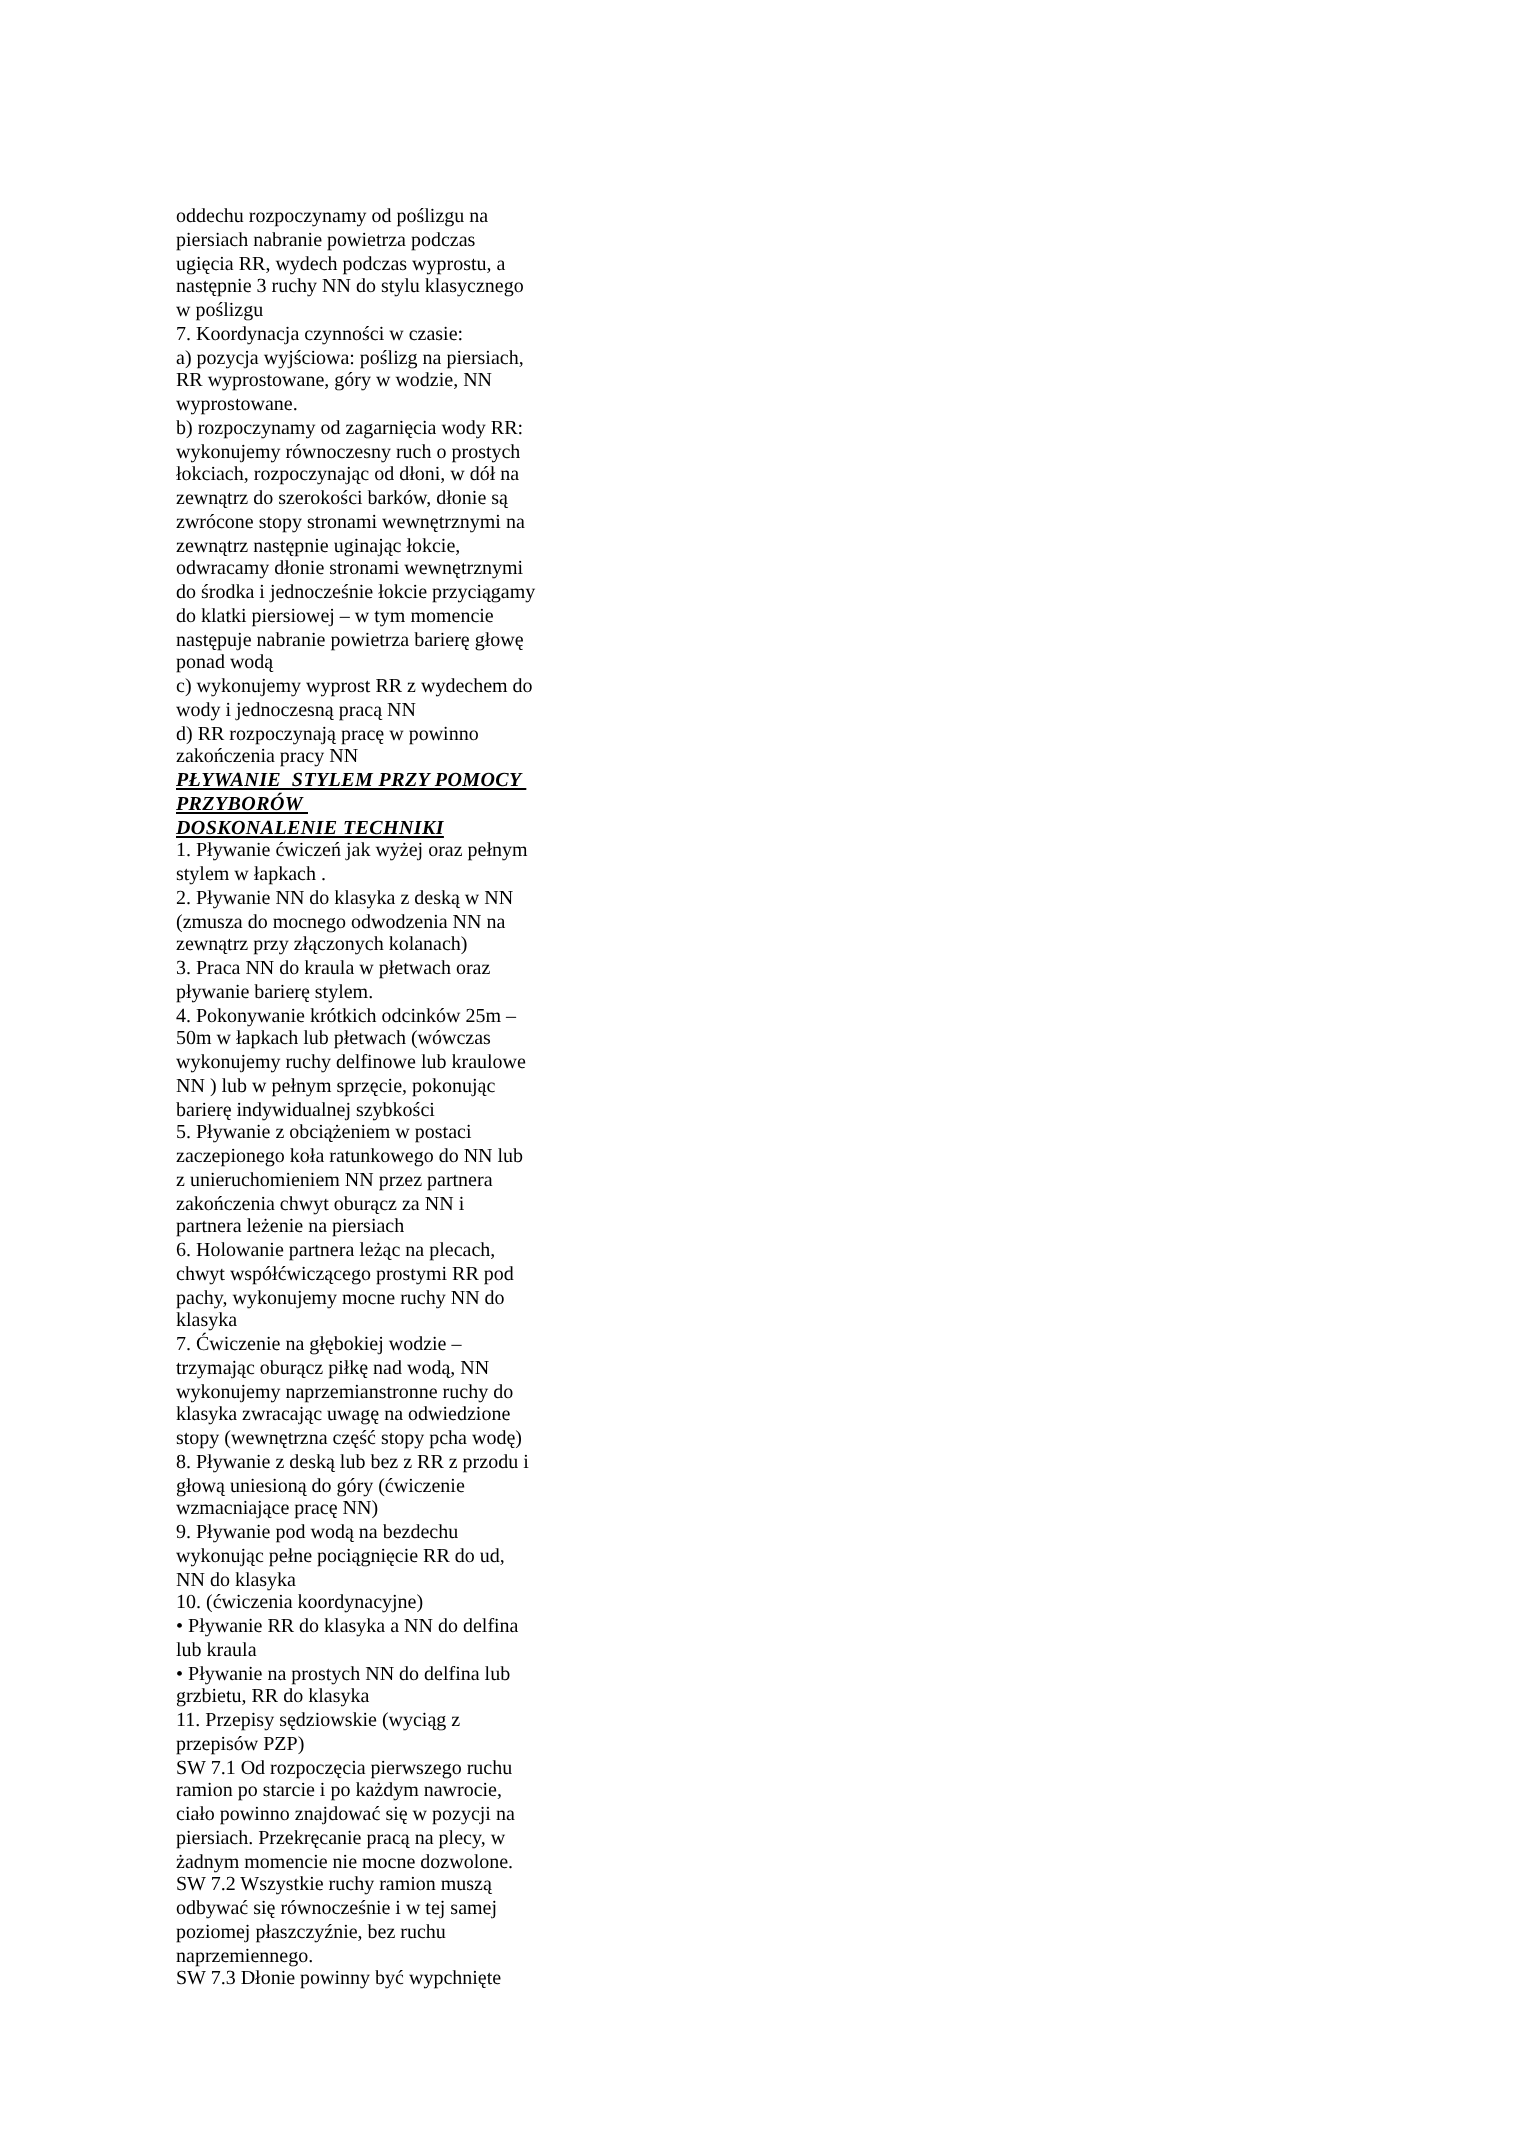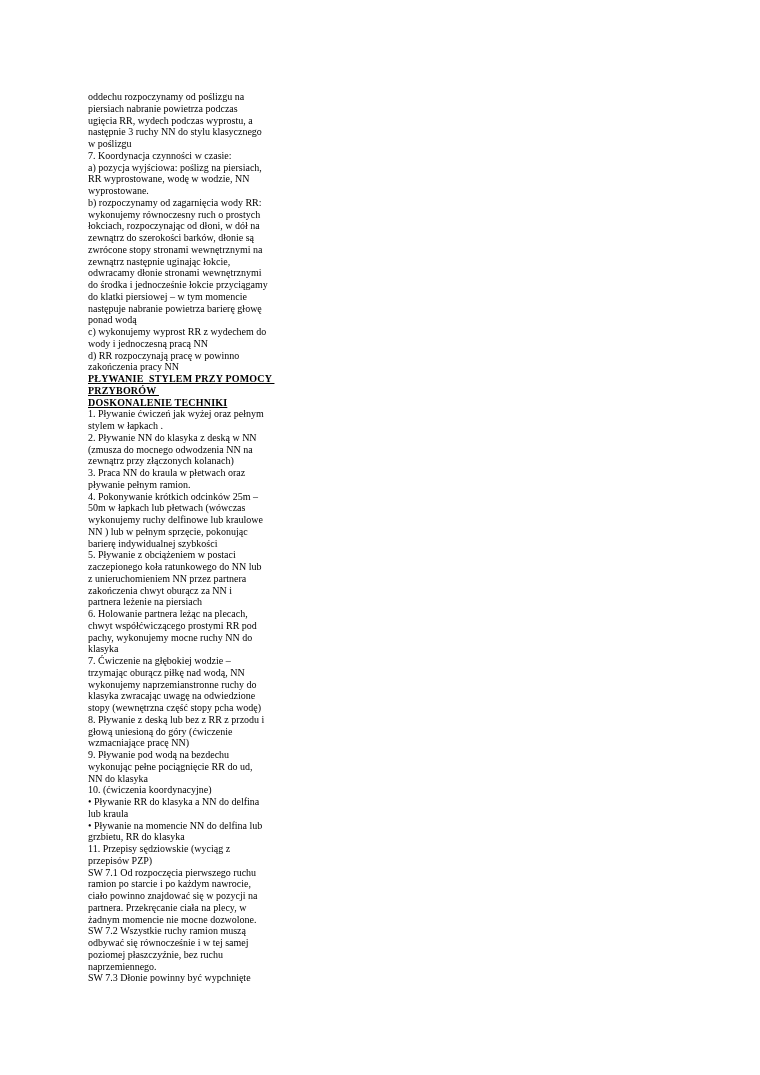--- a/index.html
+++ b/index.html
@@ -9,21 +9,21 @@
   body {
     width: 760px;
     height: 1075px;
     background: #ffffff;
     position: relative;
     overflow: hidden;
   }
   .page {
     position: absolute;
     left: 0;
-    top: 0;
+    top: 12px;
     width: 760px;
     height: 1056px;
     background: #ffffff;
   }
   .text-column {
     position: absolute;
     left: 88px;
     top: 91px;
     width: 200px;
     color: #000000;
@@ -32,35 +32,36 @@
     line-height: 11.75px;
   }
   .line {
     white-space: pre;
     height: 11.75px;
   }
   .line.heading {
     font-weight: bold;
     text-decoration: underline;
     letter-spacing: 0.2px;
+    font-style: italic;
   }
 </style>
 </head>
 <body>
 
 <div class="page">
   <div class="text-column" id="text-column">
       <div class="line">oddechu rozpoczynamy od poślizgu na</div>
       <div class="line">piersiach nabranie powietrza podczas</div>
       <div class="line">ugięcia RR, wydech podczas wyprostu, a</div>
       <div class="line">następnie 3 ruchy NN do stylu klasycznego</div>
       <div class="line">w poślizgu</div>
       <div class="line">7. Koordynacja czynności w czasie:</div>
       <div class="line">a) pozycja wyjściowa: poślizg na piersiach,</div>
-      <div class="line">RR wyprostowane, wodę w wodzie, NN</div>
+      <div class="line">RR wyprostowane, góry w wodzie, NN</div>
       <div class="line">wyprostowane.</div>
       <div class="line">b) rozpoczynamy od zagarnięcia wody RR:</div>
       <div class="line">wykonujemy równoczesny ruch o prostych</div>
       <div class="line">łokciach, rozpoczynając od dłoni, w dół na</div>
       <div class="line">zewnątrz do szerokości barków, dłonie są</div>
       <div class="line">zwrócone stopy stronami wewnętrznymi na</div>
       <div class="line">zewnątrz następnie uginając łokcie,</div>
       <div class="line">odwracamy dłonie stronami wewnętrznymi</div>
       <div class="line">do środka i jednocześnie łokcie przyciągamy</div>
       <div class="line">do klatki piersiowej – w tym momencie</div>
@@ -72,21 +73,21 @@
       <div class="line">zakończenia pracy NN</div>
       <div class="line heading">PŁYWANIE  STYLEM PRZY POMOCY </div>
       <div class="line heading">PRZYBORÓW </div>
       <div class="line heading">DOSKONALENIE TECHNIKI</div>
       <div class="line">1. Pływanie ćwiczeń jak wyżej oraz pełnym</div>
       <div class="line">stylem w łapkach .</div>
       <div class="line">2. Pływanie NN do klasyka z deską w NN</div>
       <div class="line">(zmusza do mocnego odwodzenia NN na</div>
       <div class="line">zewnątrz przy złączonych kolanach)</div>
       <div class="line">3. Praca NN do kraula w płetwach oraz</div>
-      <div class="line">pływanie pełnym ramion.</div>
+      <div class="line">pływanie barierę stylem.</div>
       <div class="line">4. Pokonywanie krótkich odcinków 25m –</div>
       <div class="line">50m w łapkach lub płetwach (wówczas</div>
       <div class="line">wykonujemy ruchy delfinowe lub kraulowe</div>
       <div class="line">NN ) lub w pełnym sprzęcie, pokonując</div>
       <div class="line">barierę indywidualnej szybkości</div>
       <div class="line">5. Pływanie z obciążeniem w postaci</div>
       <div class="line">zaczepionego koła ratunkowego do NN lub</div>
       <div class="line">z unieruchomieniem NN przez partnera</div>
       <div class="line">zakończenia chwyt oburącz za NN i</div>
       <div class="line">partnera leżenie na piersiach</div>
@@ -101,28 +102,28 @@
       <div class="line">stopy (wewnętrzna część stopy pcha wodę)</div>
       <div class="line">8. Pływanie z deską lub bez z RR z przodu i</div>
       <div class="line">głową uniesioną do góry (ćwiczenie</div>
       <div class="line">wzmacniające pracę NN)</div>
       <div class="line">9. Pływanie pod wodą na bezdechu</div>
       <div class="line">wykonując pełne pociągnięcie RR do ud,</div>
       <div class="line">NN do klasyka</div>
       <div class="line">10. (ćwiczenia koordynacyjne)</div>
       <div class="line">• Pływanie RR do klasyka a NN do delfina</div>
       <div class="line">lub kraula</div>
-      <div class="line">• Pływanie na momencie NN do delfina lub</div>
+      <div class="line">• Pływanie na prostych NN do delfina lub</div>
       <div class="line">grzbietu, RR do klasyka</div>
       <div class="line">11. Przepisy sędziowskie (wyciąg z</div>
       <div class="line">przepisów PZP)</div>
       <div class="line">SW 7.1 Od rozpoczęcia pierwszego ruchu</div>
       <div class="line">ramion po starcie i po każdym nawrocie,</div>
       <div class="line">ciało powinno znajdować się w pozycji na</div>
-      <div class="line">partnera. Przekręcanie ciała na plecy, w</div>
+      <div class="line">piersiach. Przekręcanie pracą na plecy, w</div>
       <div class="line">żadnym momencie nie mocne dozwolone.</div>
       <div class="line">SW 7.2 Wszystkie ruchy ramion muszą</div>
       <div class="line">odbywać się równocześnie i w tej samej</div>
       <div class="line">poziomej płaszczyźnie, bez ruchu</div>
       <div class="line">naprzemiennego.</div>
       <div class="line">SW 7.3 Dłonie powinny być wypchnięte</div>
     </div>
 </div>
 
 </body></html>

